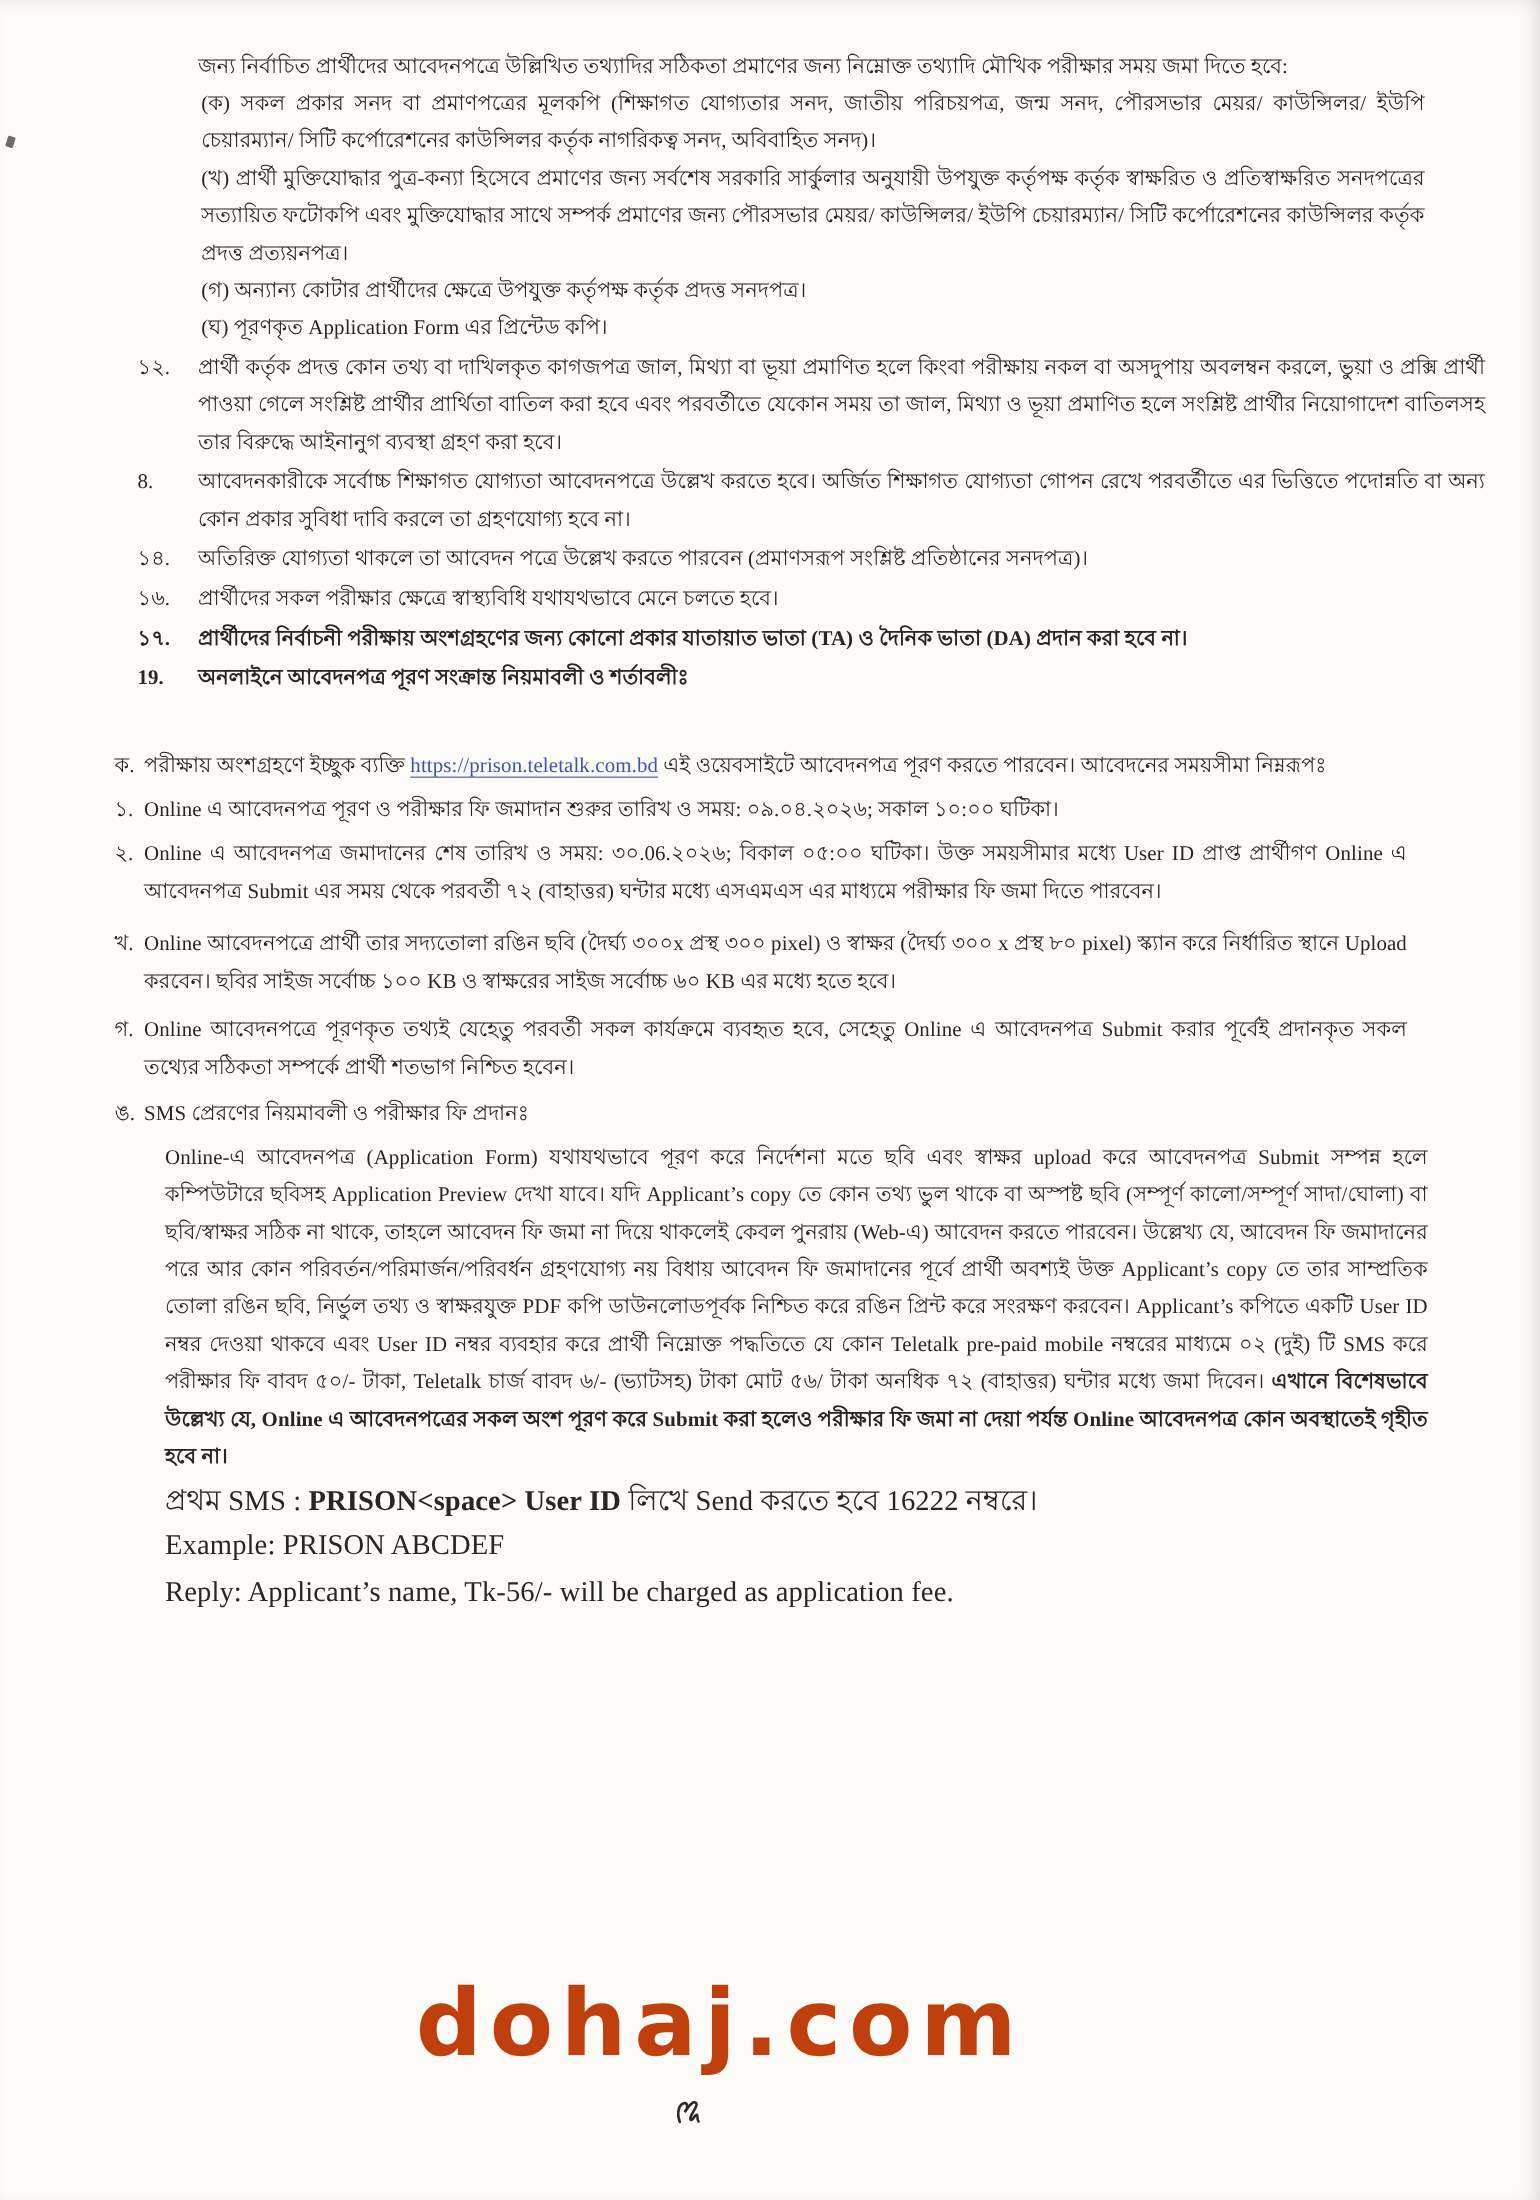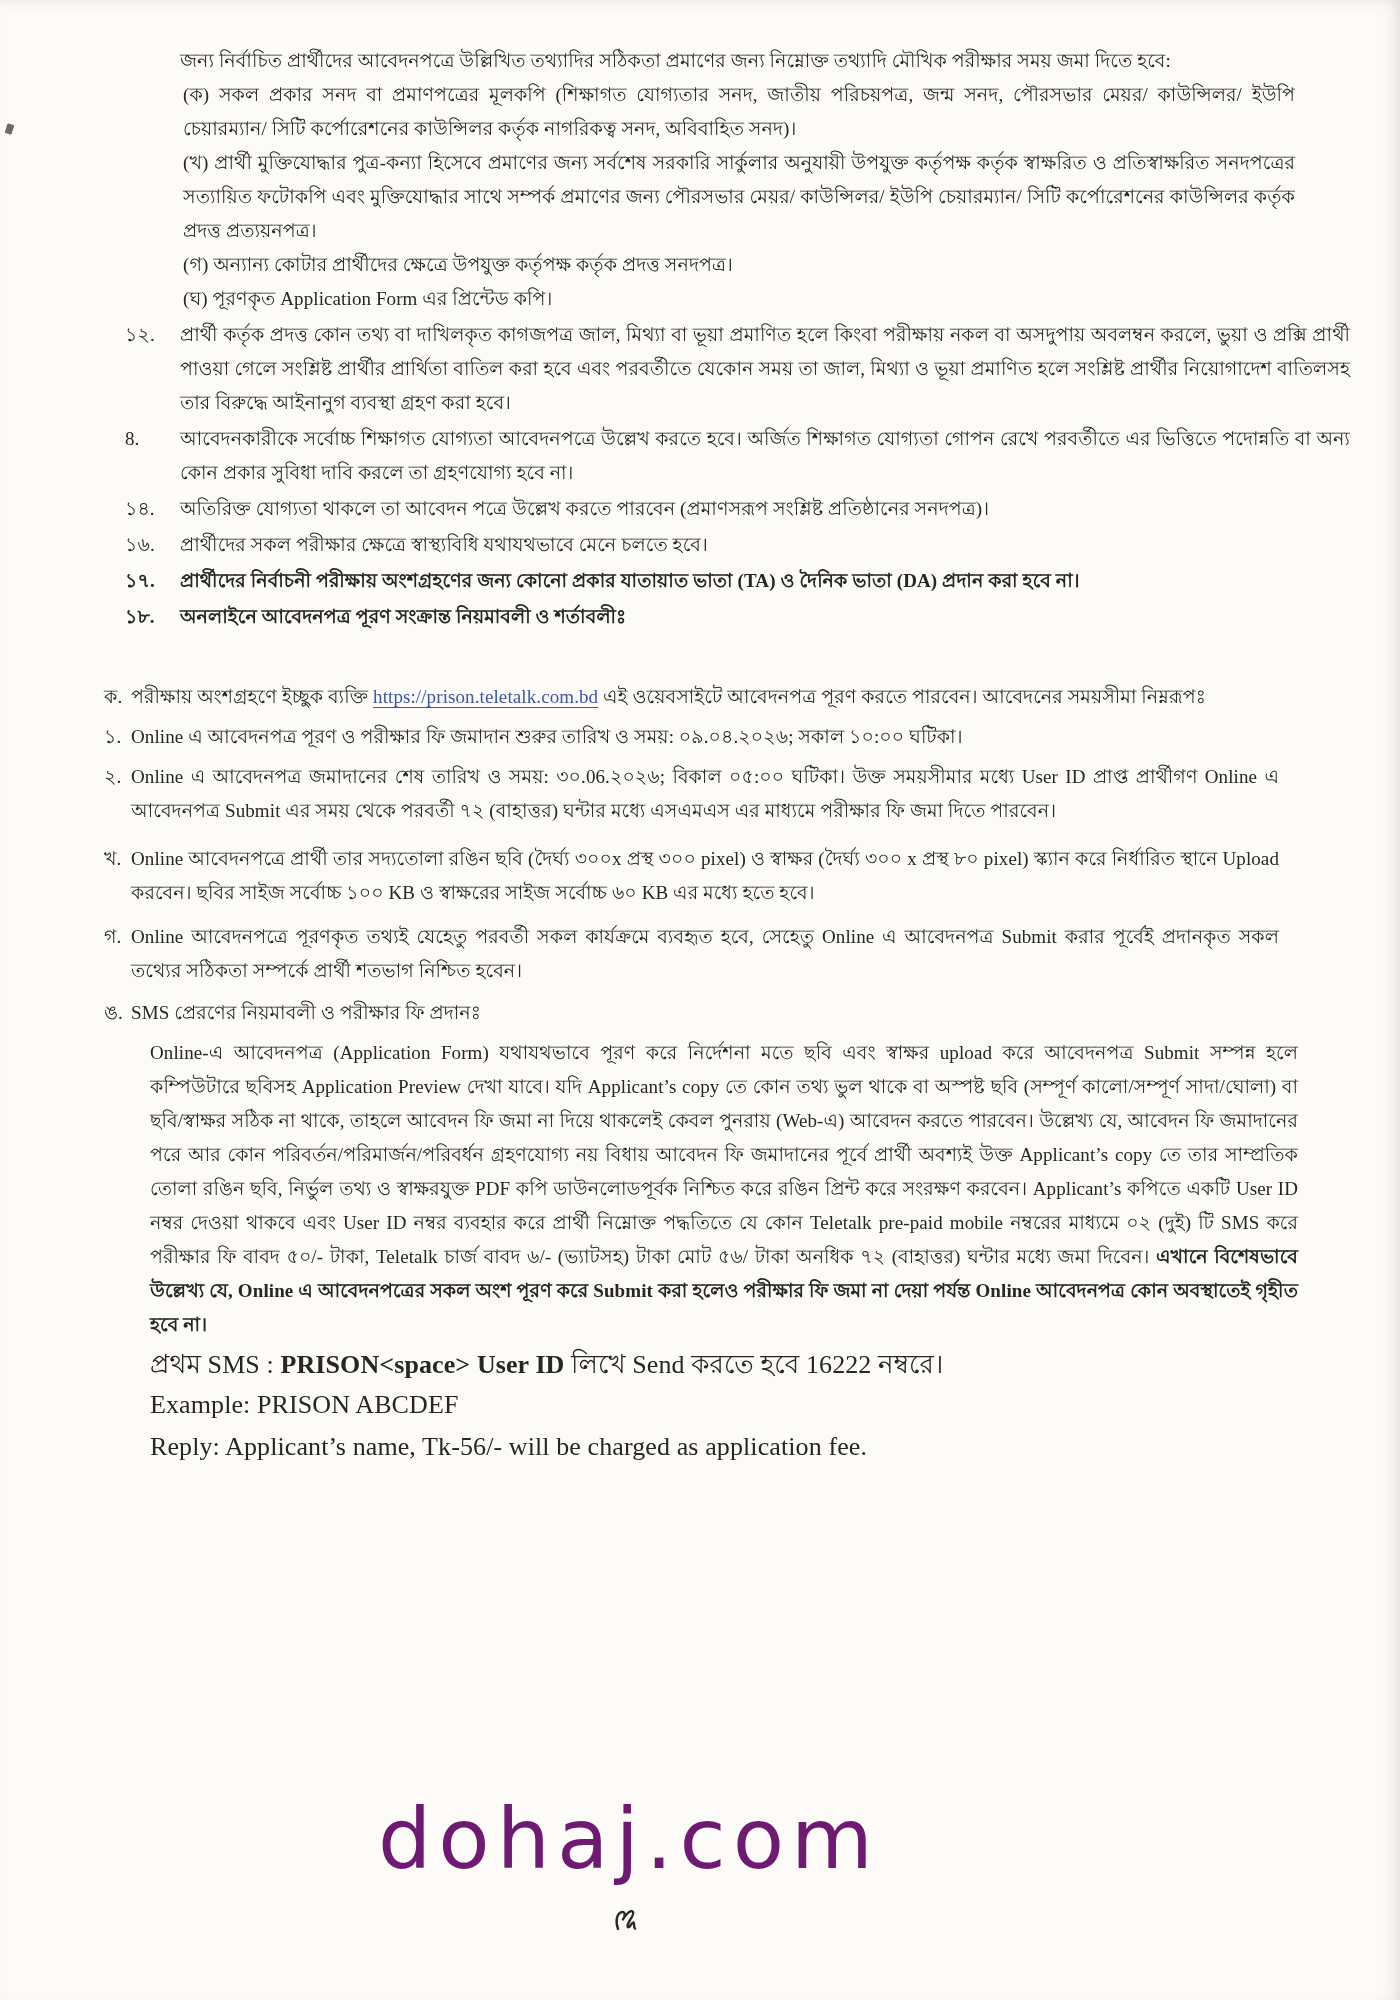--- a/index.html
+++ b/index.html
@@ -32,22 +32,22 @@
   .flush{margin-left:150px;width:1148px;}
   .bold{font-weight:bold;}
   .link{
     color:#3d57a6;text-decoration:underline;cursor:pointer;
     text-underline-offset:4px;
   }
   .big{font-size:26px;line-height:38px;text-align:left;}
   .watermark{
     position:absolute;left:378px;top:1790px;
     font-family:"DejaVu Sans","Liberation Sans",sans-serif;
-    font-weight:normal;font-size:84px;letter-spacing:7px;
-    color:#701a75;mix-blend-mode:multiply;z-index:6;
+    font-weight:bold;font-size:84px;letter-spacing:7px;
+    color:#c2410c;mix-blend-mode:multiply;z-index:6;
     white-space:nowrap;
   }
   .hand-mark{position:absolute;left:612px;top:1905px;z-index:3;}
   .speck{position:absolute;left:6px;top:124px;width:7px;height:10px;background:#4a4742;border-radius:1px;transform:rotate(18deg);opacity:.8;}
 </style>
 </head>
 <body>
 
 <div class="page">
   <div class="speck"></div>
@@ -59,21 +59,21 @@
     <p class="para subitem">(ক) সকল প্রকার সনদ বা প্রমাণপত্রের মূলকপি (শিক্ষাগত যোগ্যতার সনদ, জাতীয় পরিচয়পত্র, জন্ম সনদ, পৌরসভার মেয়র/ কাউন্সিলর/ ইউপি চেয়ারম্যান/ সিটি কর্পোরেশনের কাউন্সিলর কর্তৃক নাগরিকত্ব সনদ, অবিবাহিত সনদ)।</p>
     <p class="para subitem">(খ) প্রার্থী মুক্তিযোদ্ধার পুত্র-কন্যা হিসেবে প্রমাণের জন্য সর্বশেষ সরকারি সার্কুলার অনুযায়ী উপযুক্ত কর্তৃপক্ষ কর্তৃক স্বাক্ষরিত ও প্রতিস্বাক্ষরিত সনদপত্রের সত্যায়িত ফটোকপি এবং মুক্তিযোদ্ধার সাথে সম্পর্ক প্রমাণের জন্য পৌরসভার মেয়র/ কাউন্সিলর/ ইউপি চেয়ারম্যান/ সিটি কর্পোরেশনের কাউন্সিলর কর্তৃক প্রদত্ত প্রত্যয়নপত্র।</p>
     <p class="para subitem">(গ) অন্যান্য কোটার প্রার্থীদের ক্ষেত্রে উপযুক্ত কর্তৃপক্ষ কর্তৃক প্রদত্ত সনদপত্র।</p>
     <p class="para subitem">(ঘ) পূরণকৃত Application Form এর প্রিন্টেড কপি।</p>
 
     <p class="para num-item"><span class="num">১২.</span><span>প্রার্থী কর্তৃক প্রদত্ত কোন তথ্য বা দাখিলকৃত কাগজপত্র জাল, মিথ্যা বা ভূয়া প্রমাণিত হলে কিংবা পরীক্ষায় নকল বা অসদুপায় অবলম্বন করলে, ভুয়া ও প্রক্সি প্রার্থী পাওয়া গেলে সংশ্লিষ্ট প্রার্থীর প্রার্থিতা বাতিল করা হবে এবং পরবর্তীতে যেকোন সময় তা জাল, মিথ্যা ও ভূয়া প্রমাণিত হলে সংশ্লিষ্ট প্রার্থীর নিয়োগাদেশ বাতিলসহ তার বিরুদ্ধে আইনানুগ ব্যবস্থা গ্রহণ করা হবে।</span></p>
     <p class="para num-item"><span class="num">8.</span><span>আবেদনকারীকে সর্বোচ্চ শিক্ষাগত যোগ্যতা আবেদনপত্রে উল্লেখ করতে হবে। অর্জিত শিক্ষাগত যোগ্যতা গোপন রেখে পরবর্তীতে এর ভিত্তিতে পদোন্নতি বা অন্য কোন প্রকার সুবিধা দাবি করলে তা গ্রহণযোগ্য হবে না।</span></p>
     <p class="para num-item"><span class="num">১৪.</span><span>অতিরিক্ত যোগ্যতা থাকলে তা আবেদন পত্রে উল্লেখ করতে পারবেন (প্রমাণসরূপ সংশ্লিষ্ট প্রতিষ্ঠানের সনদপত্র)।</span></p>
     <p class="para num-item"><span class="num">১৬.</span><span>প্রার্থীদের সকল পরীক্ষার ক্ষেত্রে স্বাস্থ্যবিধি যথাযথভাবে মেনে চলতে হবে।</span></p>
     <p class="para num-item bold"><span class="num">১৭.</span><span>প্রার্থীদের নির্বাচনী পরীক্ষায় অংশগ্রহণের জন্য কোনো প্রকার যাতায়াত ভাতা (TA) ও দৈনিক ভাতা (DA) প্রদান করা হবে না।</span></p>
-    <p class="para num-item bold"><span class="num">১৮.</span><span>অনলাইনে আবেদনপত্র পূরণ সংক্রান্ত নিয়মাবলী ও শর্তাবলীঃ</span></p>
+    <p class="para num-item bold"><span class="num">19.</span><span>অনলাইনে আবেদনপত্র পূরণ সংক্রান্ত নিয়মাবলী ও শর্তাবলীঃ</span></p>
 
     <p class="para on-item sec-gap"><span class="lbl">ক.</span><span>পরীক্ষায় অংশগ্রহণে ইচ্ছুক ব্যক্তি </span><span class="link">https://prison.teletalk.com.bd</span><span> এই ওয়েবসাইটে আবেদনপত্র পূরণ করতে পারবেন। আবেদনের সময়সীমা নিম্নরূপঃ</span></p>
 
     <p class="para on-item" style="margin-top:6px"><span class="lbl">১.</span><span>Online এ আবেদনপত্র পূরণ ও পরীক্ষার ফি জমাদান শুরুর তারিখ ও সময়: ০৯.০৪.২০২৬; সকাল ১০:০০ ঘটিকা।</span></p>
     <p class="para on-item" style="margin-top:6px"><span class="lbl">২.</span><span>Online এ আবেদনপত্র জমাদানের শেষ তারিখ ও সময়: ৩০.06.২০২৬; বিকাল ০৫:০০ ঘটিকা। উক্ত সময়সীমার মধ্যে User ID প্রাপ্ত প্রার্থীগণ Online এ আবেদনপত্র Submit এর সময় থেকে পরবর্তী ৭২ (বাহাত্তর) ঘন্টার মধ্যে এসএমএস এর মাধ্যমে পরীক্ষার ফি জমা দিতে পারবেন।</span></p>
 
     <p class="para on-item" style="margin-top:14px"><span class="lbl">খ.</span><span>Online আবেদনপত্রে প্রার্থী তার সদ্যতোলা রঙিন ছবি (দৈর্ঘ্য ৩০০x প্রস্থ ৩০০ pixel) ও স্বাক্ষর (দৈর্ঘ্য ৩০০ x প্রস্থ ৮০ pixel) স্ক্যান করে নির্ধারিত স্থানে Upload করবেন। ছবির সাইজ সর্বোচ্চ ১০০ KB ও স্বাক্ষরের সাইজ সর্বোচ্চ ৬০ KB এর মধ্যে হতে হবে।</span></p>
     <p class="para on-item" style="margin-top:10px"><span class="lbl">গ.</span><span>Online আবেদনপত্রে পূরণকৃত তথ্যই যেহেতু পরবর্তী সকল কার্যক্রমে ব্যবহৃত হবে, সেহেতু Online এ আবেদনপত্র Submit করার পূর্বেই প্রদানকৃত সকল তথ্যের সঠিকতা সম্পর্কে প্রার্থী শতভাগ নিশ্চিত হবেন।</span></p>
 
     <p class="para on-item" style="margin-top:8px"><span class="lbl">ঙ.</span><span>SMS প্রেরণের নিয়মাবলী ও পরীক্ষার ফি প্রদানঃ</span></p>

